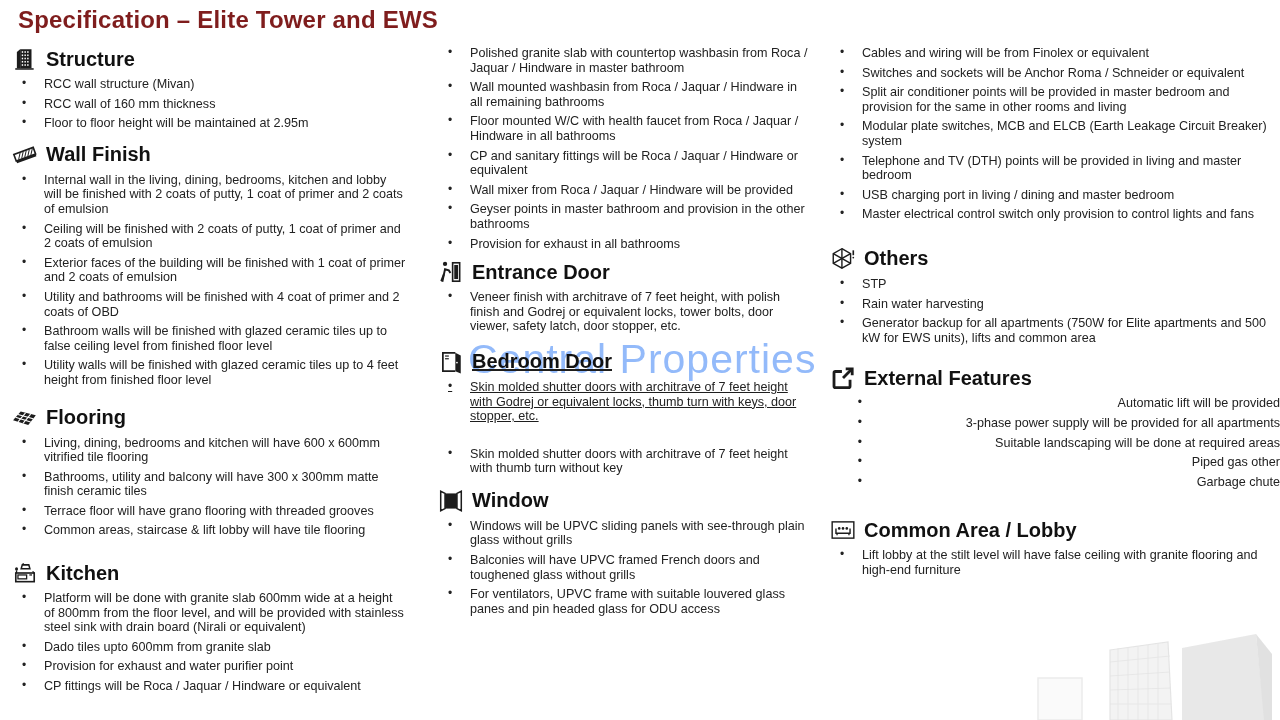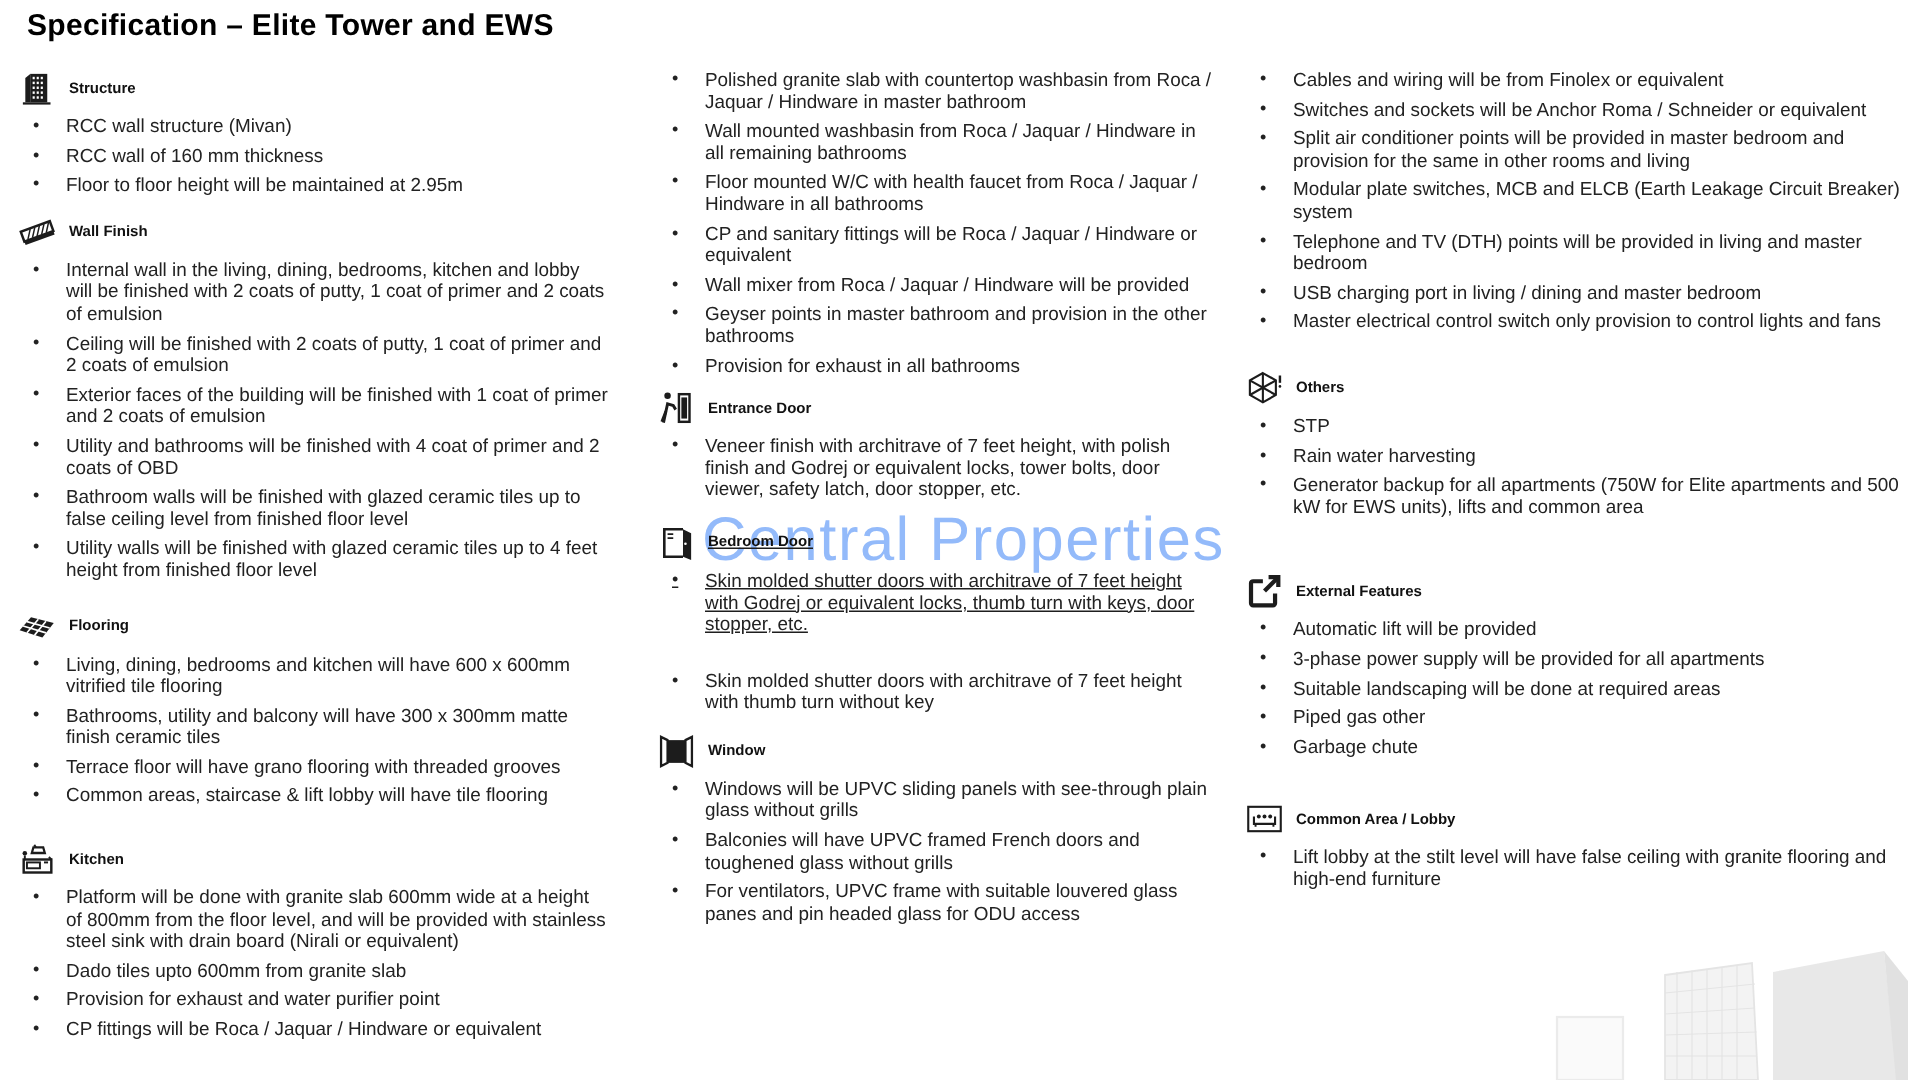--- a/index.html
+++ b/index.html
@@ -3,56 +3,56 @@
 <meta charset="utf-8">
 <style>
   html,body{margin:0;padding:0;}
   body{
     width:1280px;height:720px;overflow:hidden;position:relative;
     background:#ffffff;color:#1e1e1e;
     font-family:"Liberation Sans", sans-serif;
   }
   .page-title{
     position:absolute;left:18px;top:6px;margin:0;
-    font-size:20px;font-weight:bold;color:#000000;letter-spacing:.2px;z-index:3;
+    font-size:24px;font-weight:bold;color:#7f1d1d;letter-spacing:.2px;z-index:3;
   }
   .watermark-text{
     position:absolute;left:468px;top:336px;z-index:1;
     font-size:41px;color:#3b82f6;opacity:.55;letter-spacing:1px;white-space:nowrap;
     pointer-events:none;
   }
   .buildings-watermark{
     position:absolute;right:0;bottom:0;z-index:0;pointer-events:none;
   }
   .columns{position:absolute;top:46px;left:0;width:1280px;z-index:2;}
   .column{position:absolute;top:0;}
   .col0{left:12px;width:394px;}
   .col1{left:438px;width:374px;}
   .col2{left:830px;width:450px;}
   .sec-header{display:flex;align-items:center;gap:8px;margin:0 0 5px 0;}
   .sec-icon{width:26px;height:26px;flex:0 0 auto;display:flex;align-items:center;justify-content:center;}
   .sec-icon svg{width:26px;height:26px;display:block;}
-  .sec-title{margin:0;font-size:10px;font-weight:bold;color:#111;}
+  .sec-title{margin:0;font-size:20px;font-weight:bold;color:#111;}
   .bullet-list{margin:0;padding:0;list-style:none;}
   .bullet{display:flex;margin:0 0 5px 0;font-size:12.6px;line-height:1.16;color:#222;}
   .bullet .dot{flex:0 0 32px;padding-left:10px;box-sizing:border-box;font-size:12px;}
   .bullet .txt{flex:1 1 auto;}
   
   .m-structure{margin-top:0;}
   .m-wall-finish{margin-top:11px;}
   .m-flooring{margin-top:17px;}
   .m-kitchen{margin-top:22px;}
   .m-bathroom{margin-top:0;}
   .m-entrance-door{margin-top:8px;}
   .m-bedroom-door{margin-top:15px;text-decoration:underline;}
   .m-bathroom-door{margin-top:23px;}
   .m-window{margin-top:12px;}
   .m-electrical-fittings{margin-top:0;}
   .m-others{margin-top:24px;}
-  .m-external-features{margin-top:36px;}
+  .m-external-features{margin-top:20px;text-align:right;}
   .m-common-area-lobby{margin-top:28px;}
 </style>
 </head>
 <body>
 
 <h1 class="page-title">Specification – Elite Tower and EWS</h1>
 
 <div class="watermark-text">Central Properties</div>
 
 <div class="columns">

